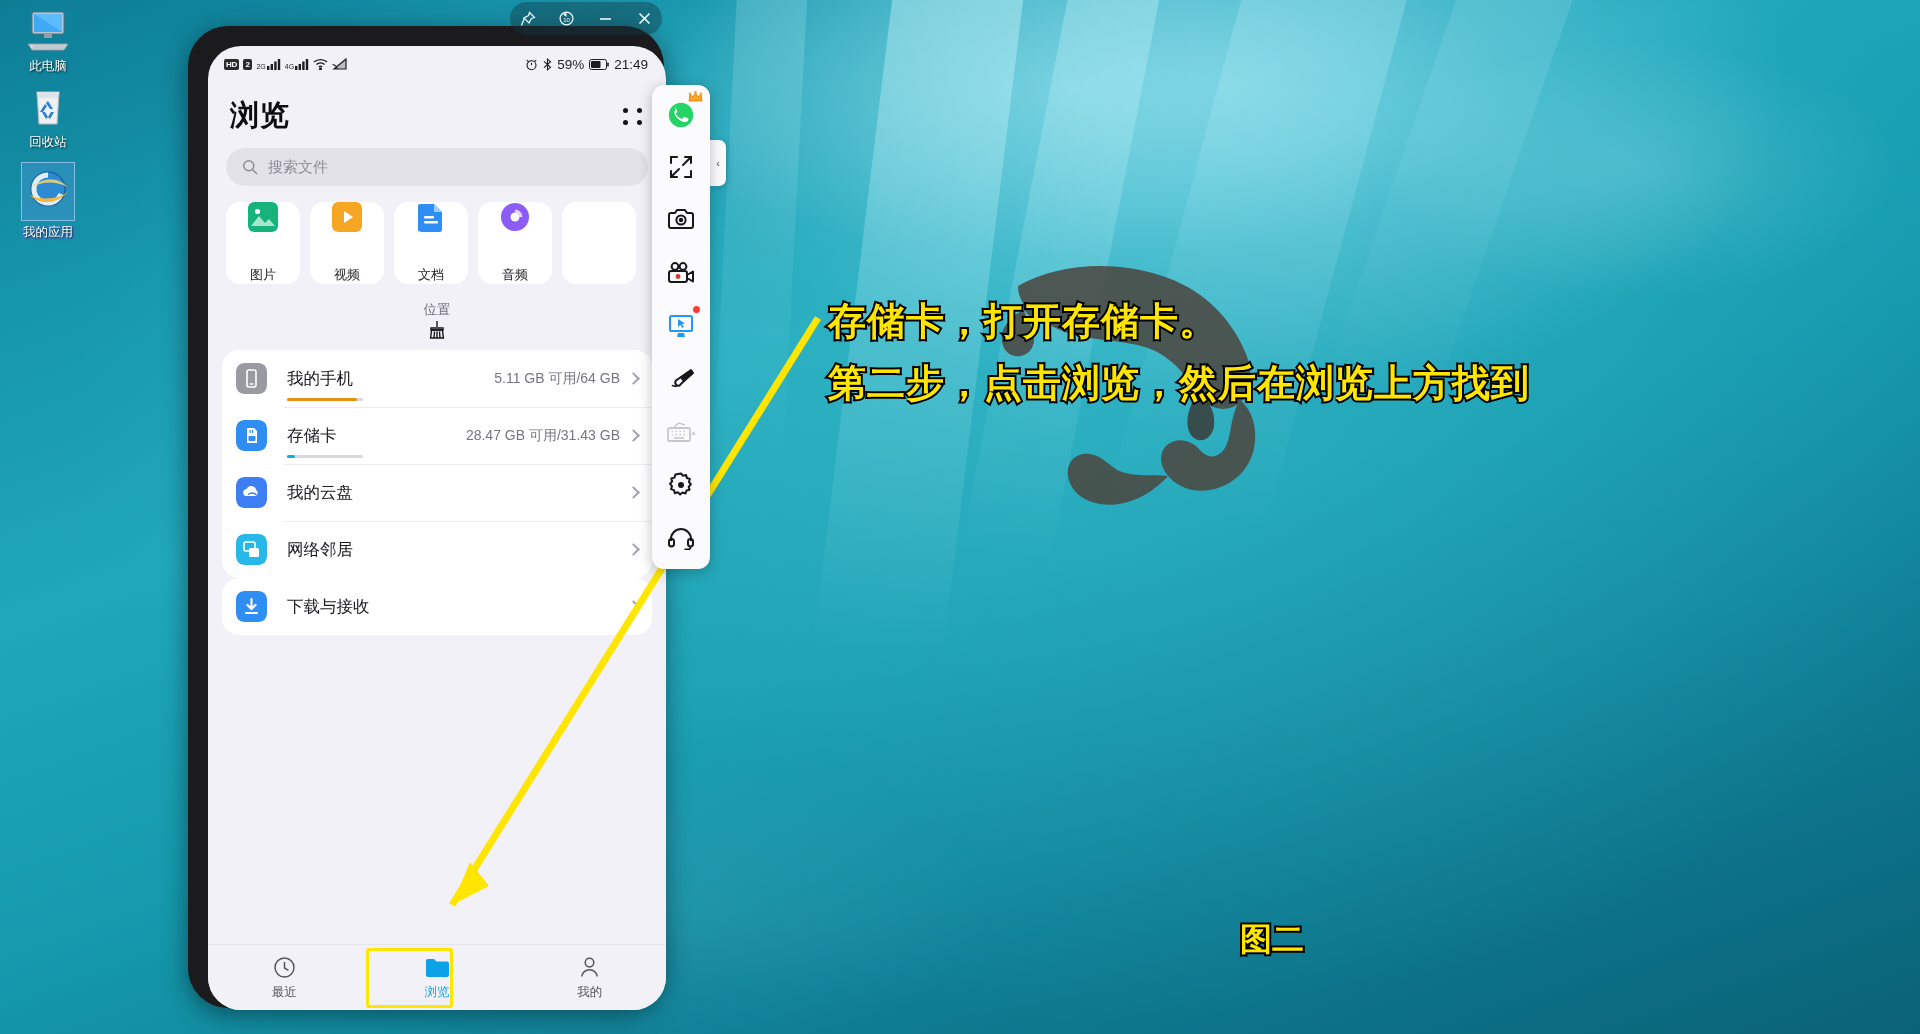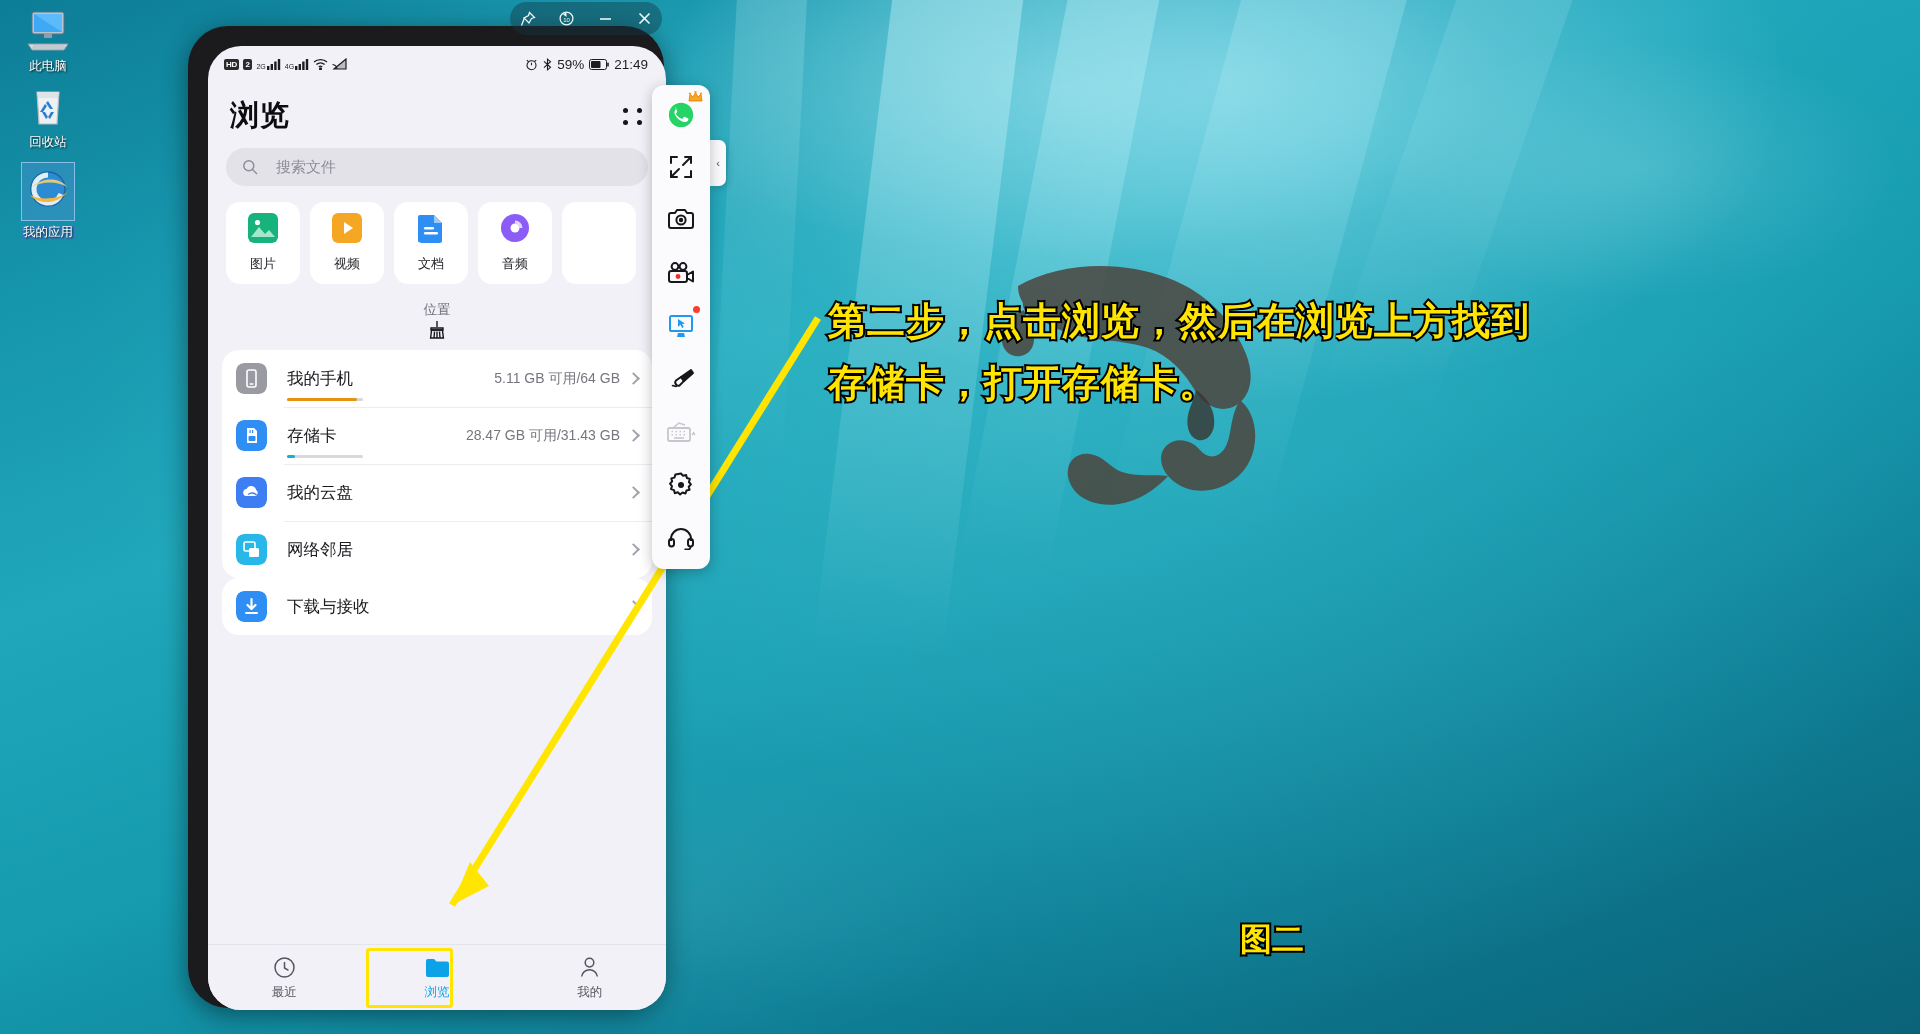--- a/index.html
+++ b/index.html
@@ -108,31 +108,31 @@
     display:flex; align-items:center; justify-content:space-between;
     padding: 14px 22px 10px 22px;
   }
   #app-title { font-size: 29px; font-weight: 700; color:#0d0d10; letter-spacing:1px;}
   #grid-menu { display:grid; grid-template-columns: 7px 7px; gap:7px; cursor:pointer; }
   #grid-menu i { width:5px; height:5px; background:#16161a; border-radius:50%; display:block;}
 
   
   #searchbar {
     margin: 2px 18px 16px 18px; height: 38px; background:#e3e2e9;
-    border-radius: 19px; display:flex; align-items:center; gap:18px; padding: 0 16px;
+    border-radius: 19px; display:flex; align-items:center; gap:10px; padding: 0 16px;
   }
   #searchbar .sb-text { font-size: 15px; color:#8e8d96; }
 
   
   #categories {
     display:flex; gap:10px; padding: 0 0 0 18px; overflow:hidden;
   }
   .cat-card {
     flex: 0 0 74px; height: 82px; background:#fff; border-radius: 14px;
-    display:flex; flex-direction:column; align-items:center; justify-content:center; gap:12px;
+    display:flex; flex-direction:column; align-items:center; justify-content:space-between; gap:12px;
     cursor:pointer;
   }
   .cat-card .cat-label { font-size: 13px; color:#26262b; }
   .cat-ico { width:30px; height:30px; border-radius:6px; display:block; }
 
   
   .sec-head {
     display:flex; align-items:center; justify-content:space-between;
     padding: 17px 22px 9px 22px;
     flex-direction: column;
@@ -649,19 +649,19 @@
       </svg>
     </div>
   </div>
 
   <svg id="anno-arrow" viewBox="0 0 1920 1034">
     <line x1="818" y1="318" x2="452" y2="905" stroke="#ffe500" stroke-width="7"></line>
     <path d="M452 905 L470 862 L489 886 Z" fill="#ffe500"></path>
   </svg>
 
   <div id="anno-text">
+    <div>存储卡，打开存储卡。</div>
     <div>第二步，点击浏览，然后在浏览上方找到</div>
-    <div>存储卡，打开存储卡。</div>
   </div>
 
   <div id="anno-fig">图二</div>
 
 </div>
 
 </body></html>

